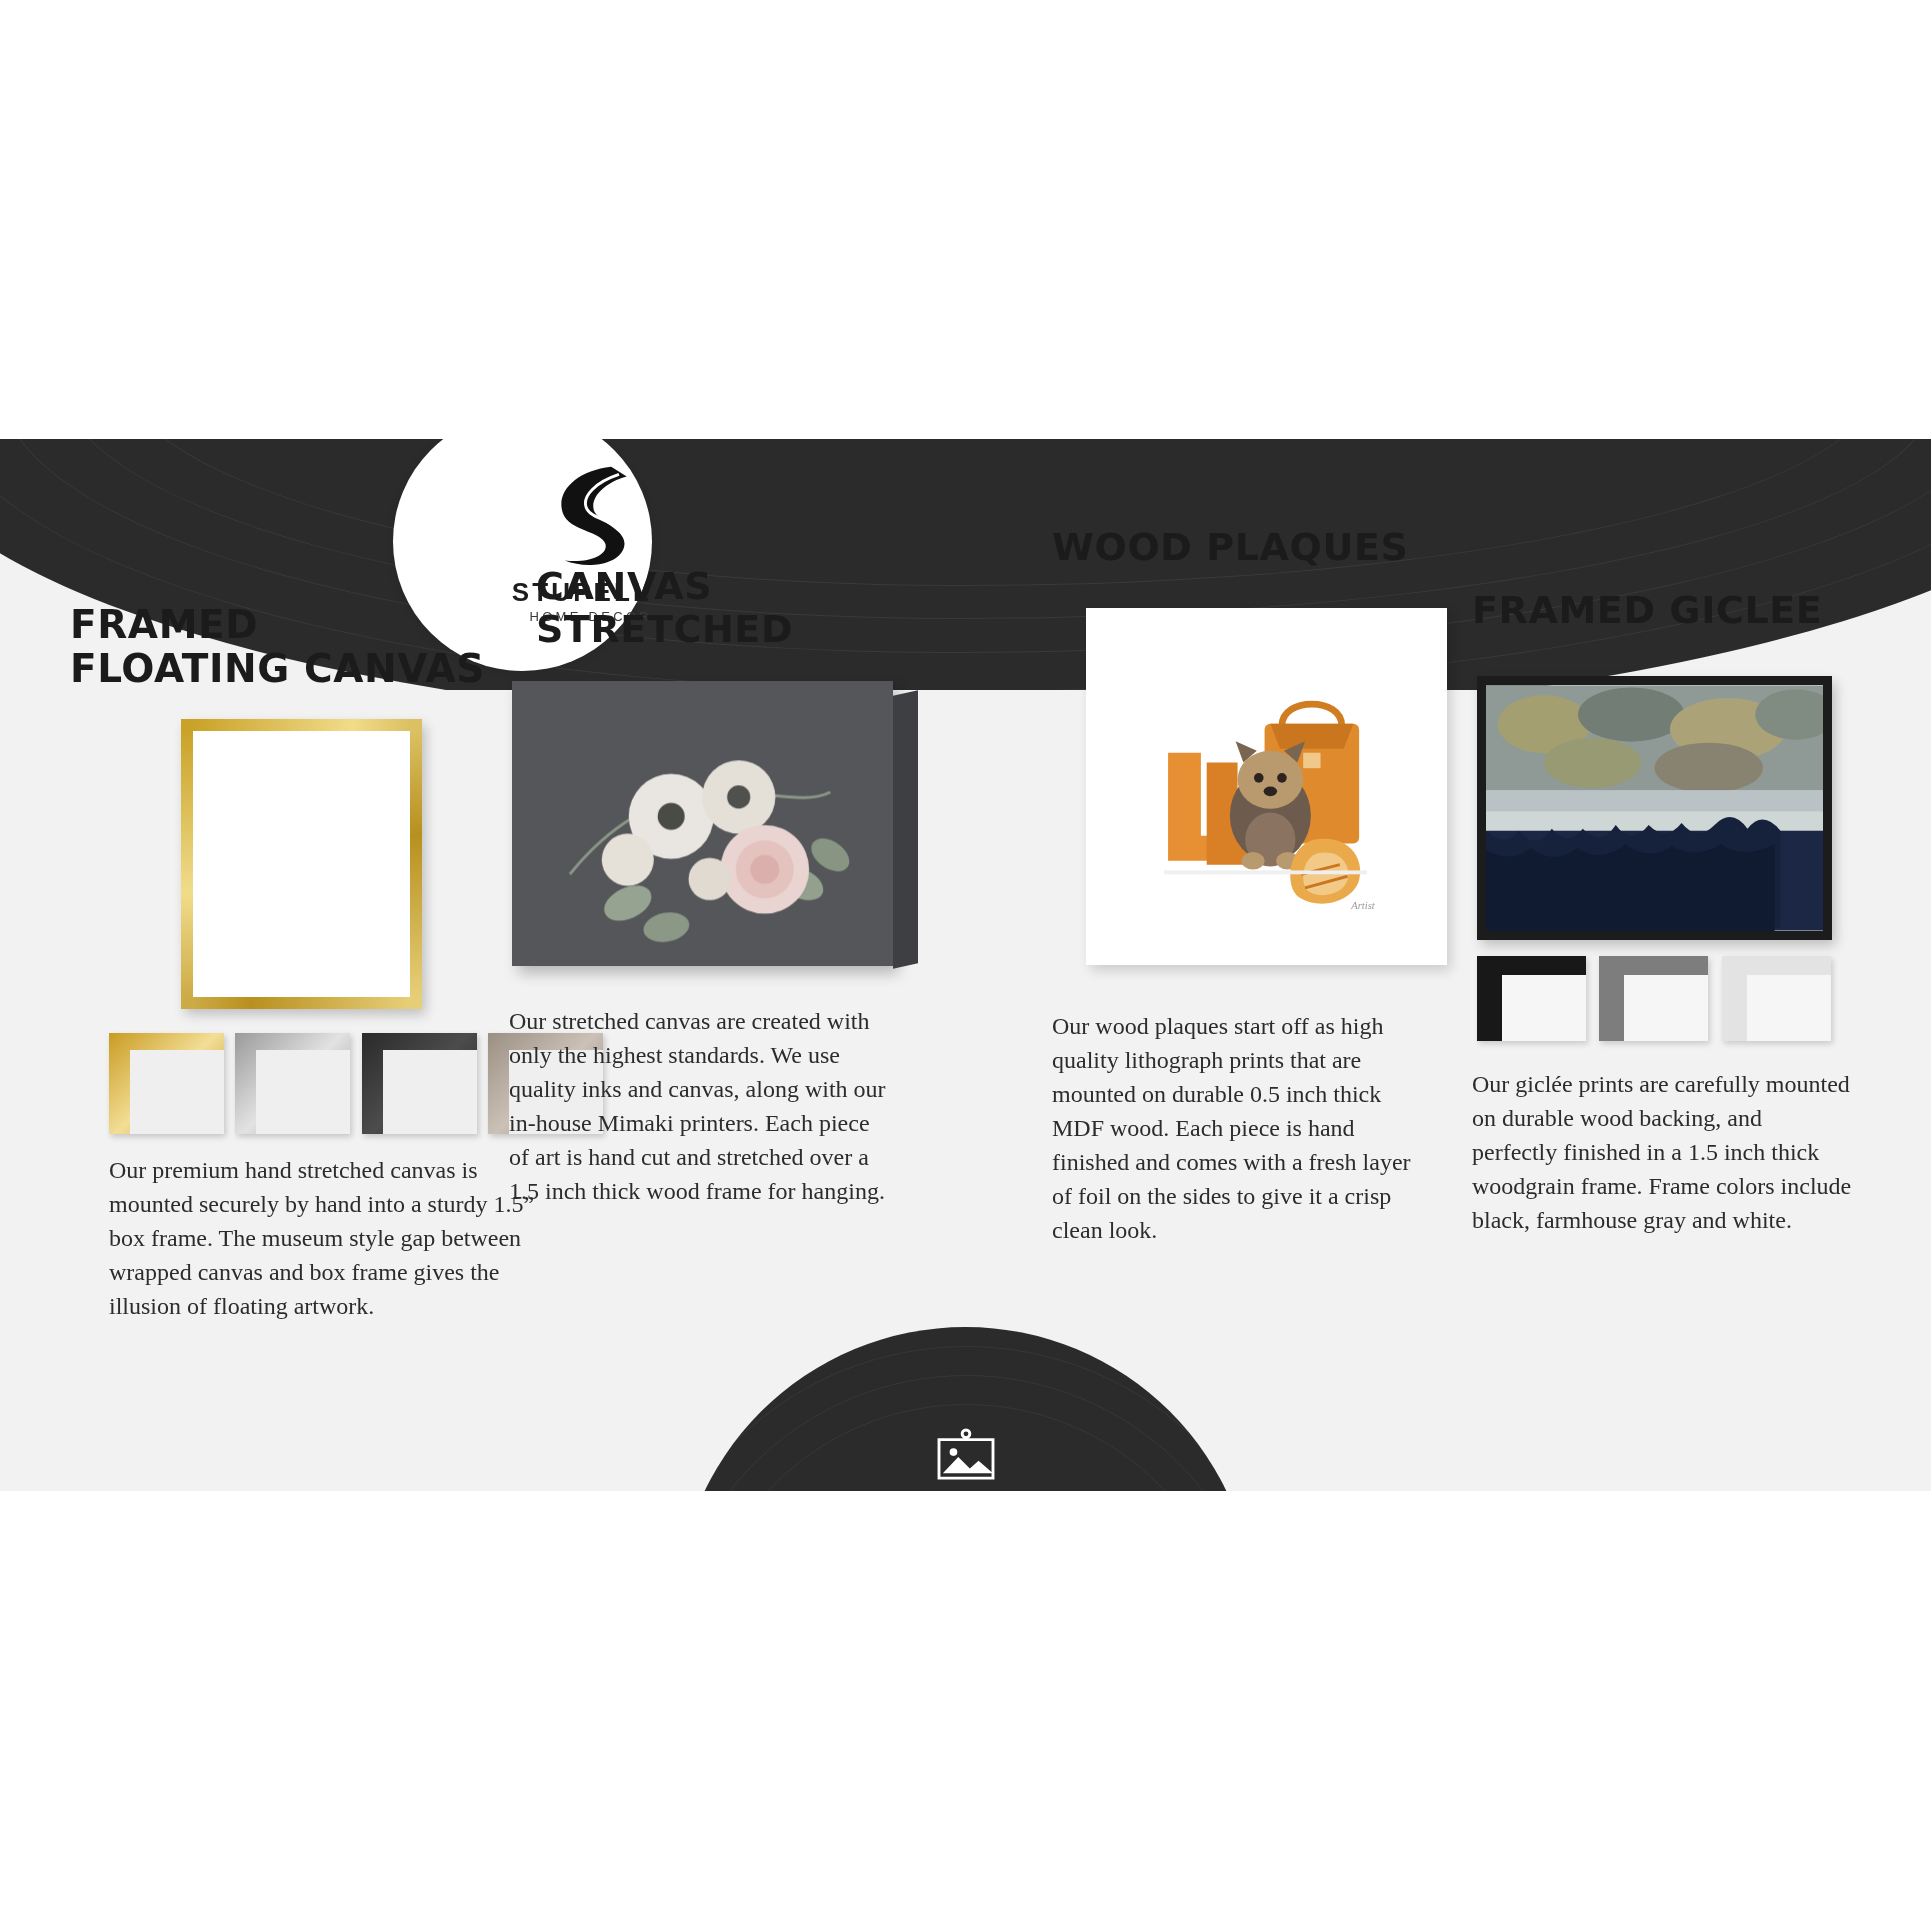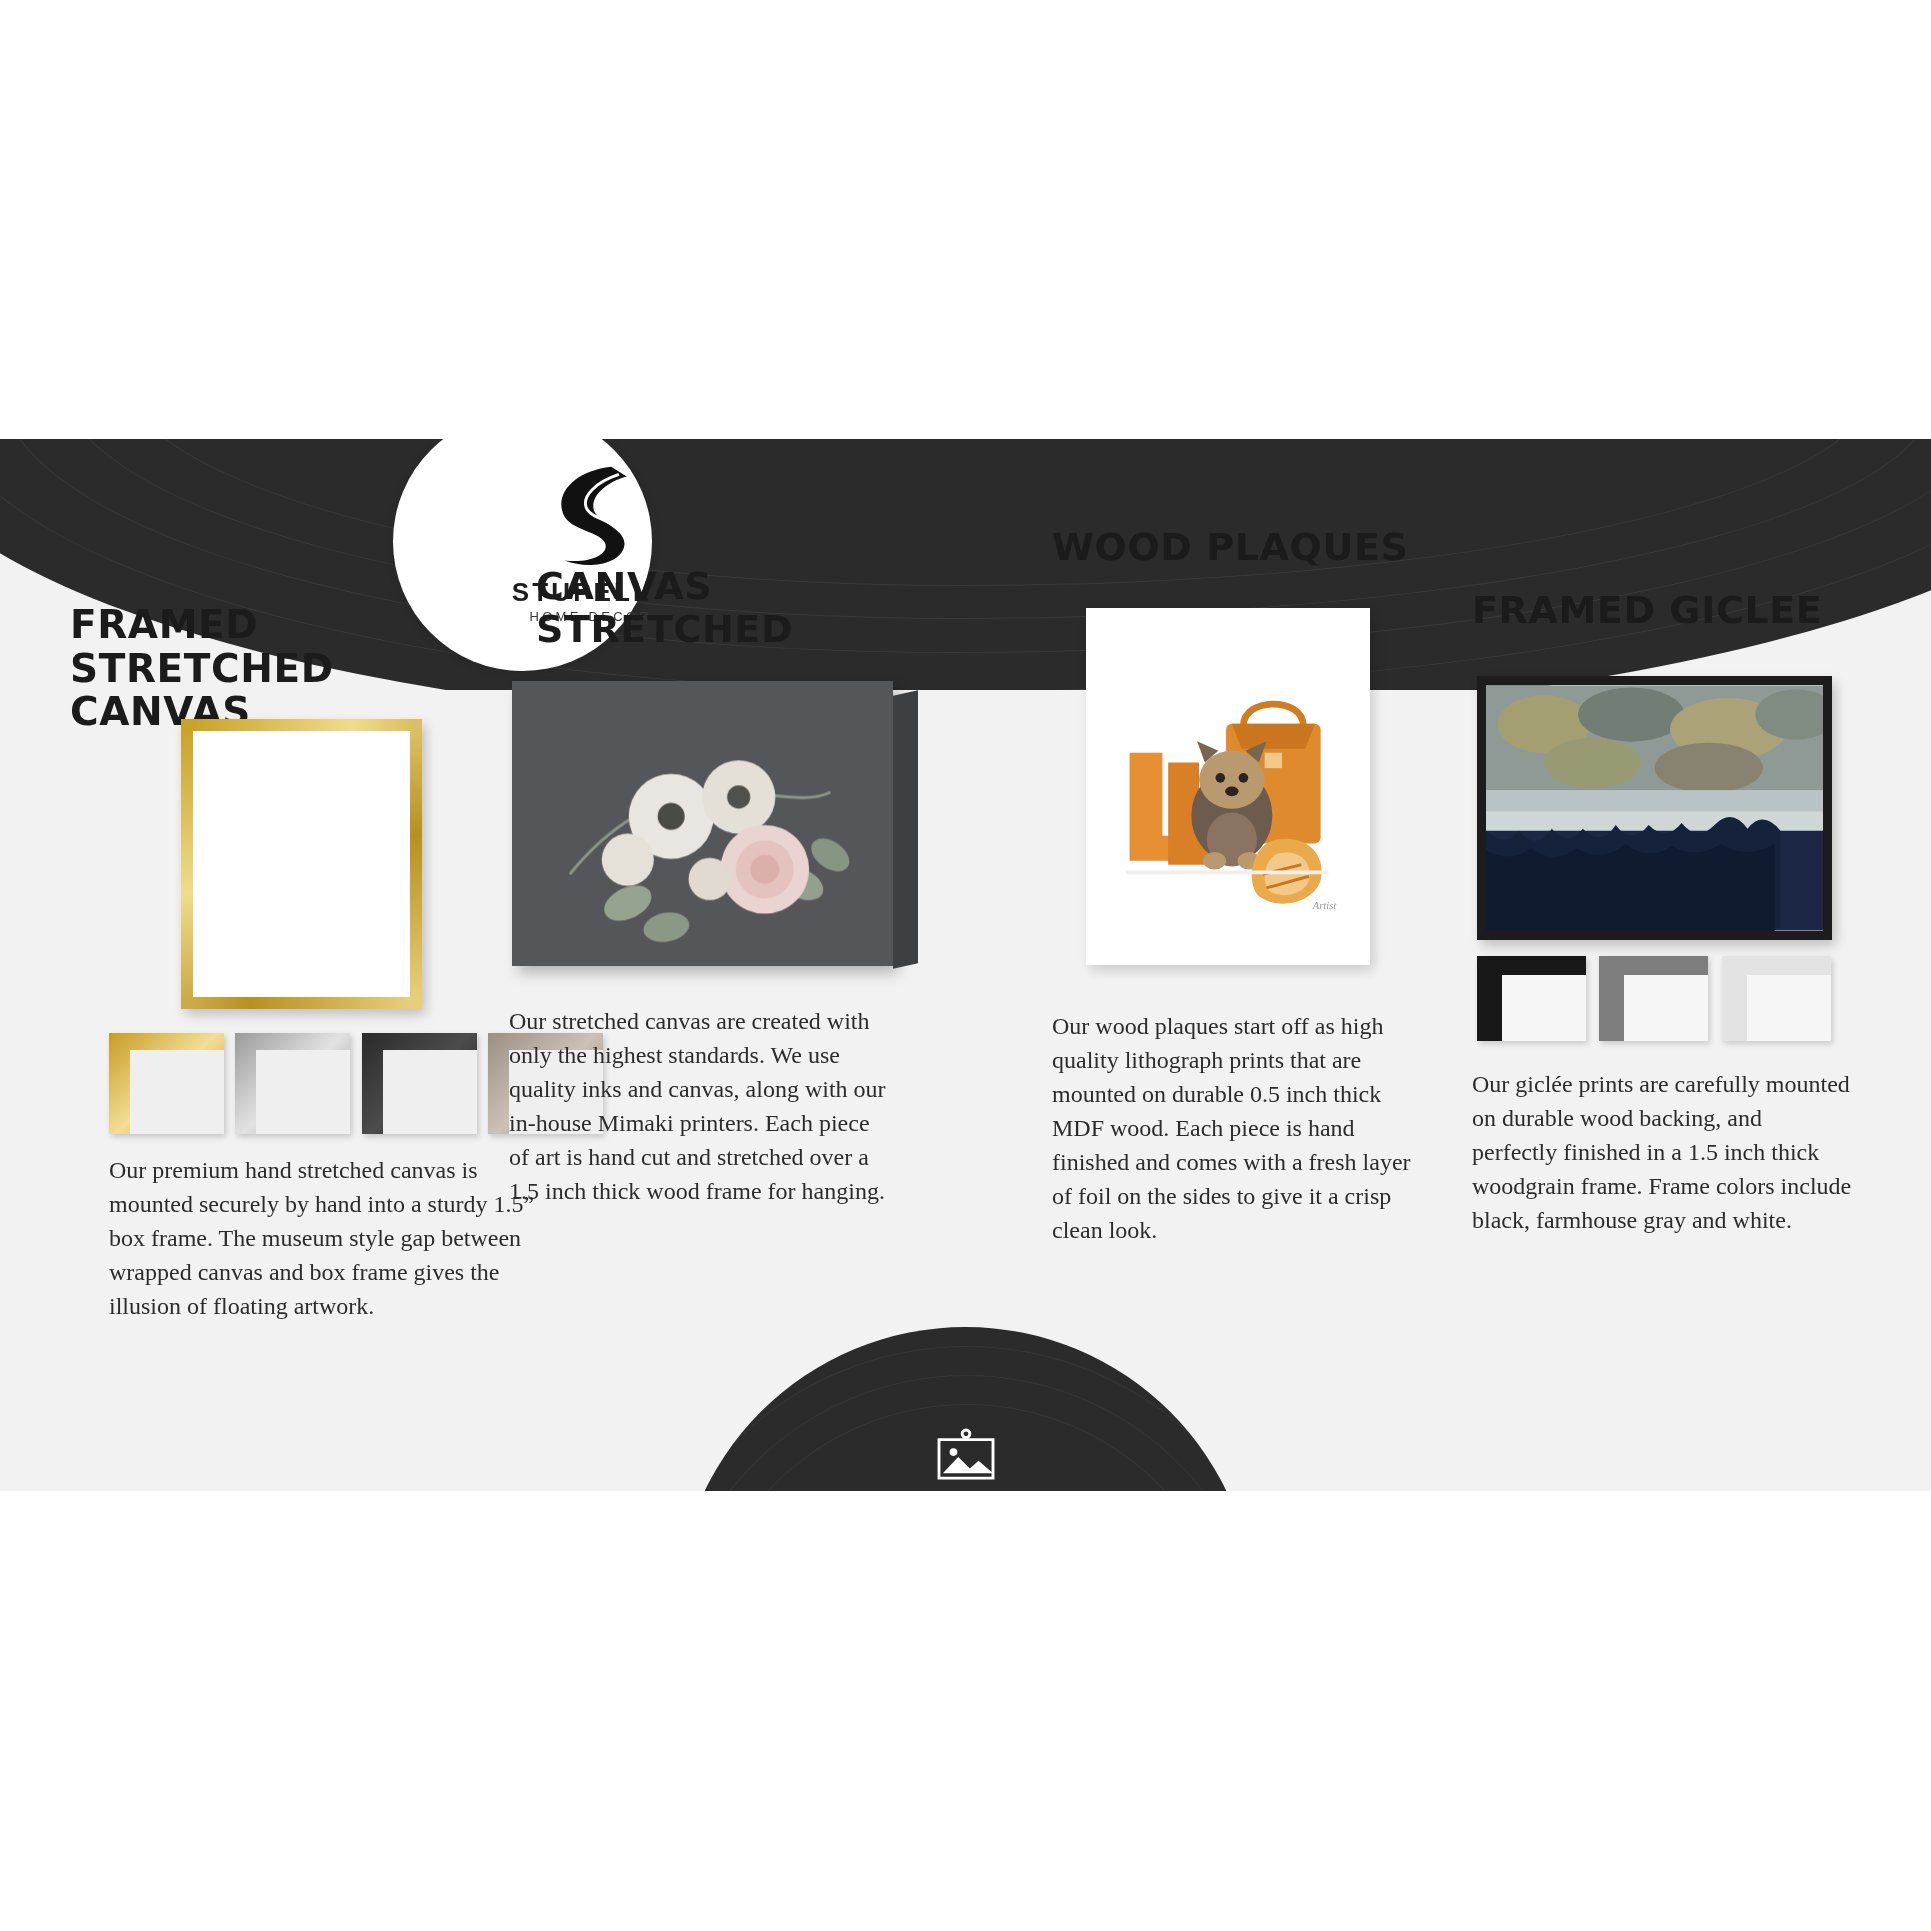--- a/index.html
+++ b/index.html
@@ -58,21 +58,21 @@
   #t1{position:absolute;left:39px;top:550px;width:454px;}
 
   
   #c2{left:536px;top:126px;width:406px;}
   #art2{position:absolute;left:-24px;top:116px;width:381px;height:285px;background:#55565a;box-shadow:5.8px 7.7px 13.5px rgba(0,0,0,0.25);}
   #art2 .side{position:absolute;right:-25px;top:11.6px;width:25px;height:273px;background:#3e3f43;transform:skewY(-12deg);}
   #t2{position:absolute;left:-27px;top:439px;width:386px;}
 
   
   #c3{left:1052px;top:87px;width:386px;}
-  #art3{position:absolute;left:34px;top:82px;width:284px;height:357px;background:#ffffff;box-shadow:3.9px 5.8px 11.6px rgba(0,0,0,0.16);}
+  #art3{position:absolute;left:34px;top:82px;width:322px;height:357px;background:#ffffff;box-shadow:3.9px 5.8px 11.6px rgba(0,0,0,0.16);padding-left:39px;}
   #t3{position:absolute;left:0px;top:483px;width:377px;}
 
   
   #c4{left:1472px;top:150px;width:386px;}
   #art4{position:absolute;left:4.8px;top:87px;width:355px;height:264px;border:9.7px solid #1c1c1c;box-sizing:border-box;box-shadow:3.9px 5.8px 11.6px rgba(0,0,0,0.22);overflow:hidden;}
   .gcorners{position:absolute;left:4.8px;top:367px;width:355px;height:85px;display:flex;gap:13.5px;}
   .gc{width:109px;height:85px;position:relative;background:#fff;box-shadow:1.9px 2.9px 5.8px rgba(0,0,0,0.16);overflow:hidden;}
   .gc .edge{position:absolute;left:0;top:0;bottom:0;width:25px;}
   .gc .top{position:absolute;left:0;right:0;top:0;height:19.3px;}
   .gc.black .edge,.gc.black .top{background:#181818;}
@@ -109,21 +109,21 @@
         <path d="M96 16 C72 24, 58 38, 62 50 C66 62, 92 64, 96 74" fill="none" stroke="#fff" stroke-width="3"></path>
         <path d="M104 22 C84 31, 72 42, 75 52 C78 62, 99 66, 102 75" fill="none" stroke="#fff" stroke-width="2.5"></path>
       </svg>
       <div class="brand">STUPELL</div>
       <div class="sub">HOME DECOR</div>
     </div>
 
     <div class="col" id="c1">
       <div class="head">
         <div>FRAMED</div>
-        <div>STRETCHED CANVAS</div>
+        <div>FLOATING CANVAS</div>
       </div>
 
       <div id="art1">
         <svg viewBox="0 0 250 300" style="position:absolute;inset:0;width:100%;height:100%;">
           <rect width="250" height="300" fill="#efece6"></rect>
           <g>
             <ellipse cx="125" cy="95" rx="62" ry="48" fill="#f4f3ee"></ellipse>
             <circle cx="92" cy="84" r="22" fill="#e9e8e0"></circle>
             <circle cx="128" cy="72" r="25" fill="#f7f6f1"></circle>
             <circle cx="160" cy="92" r="21" fill="#e6e5dc"></circle>

